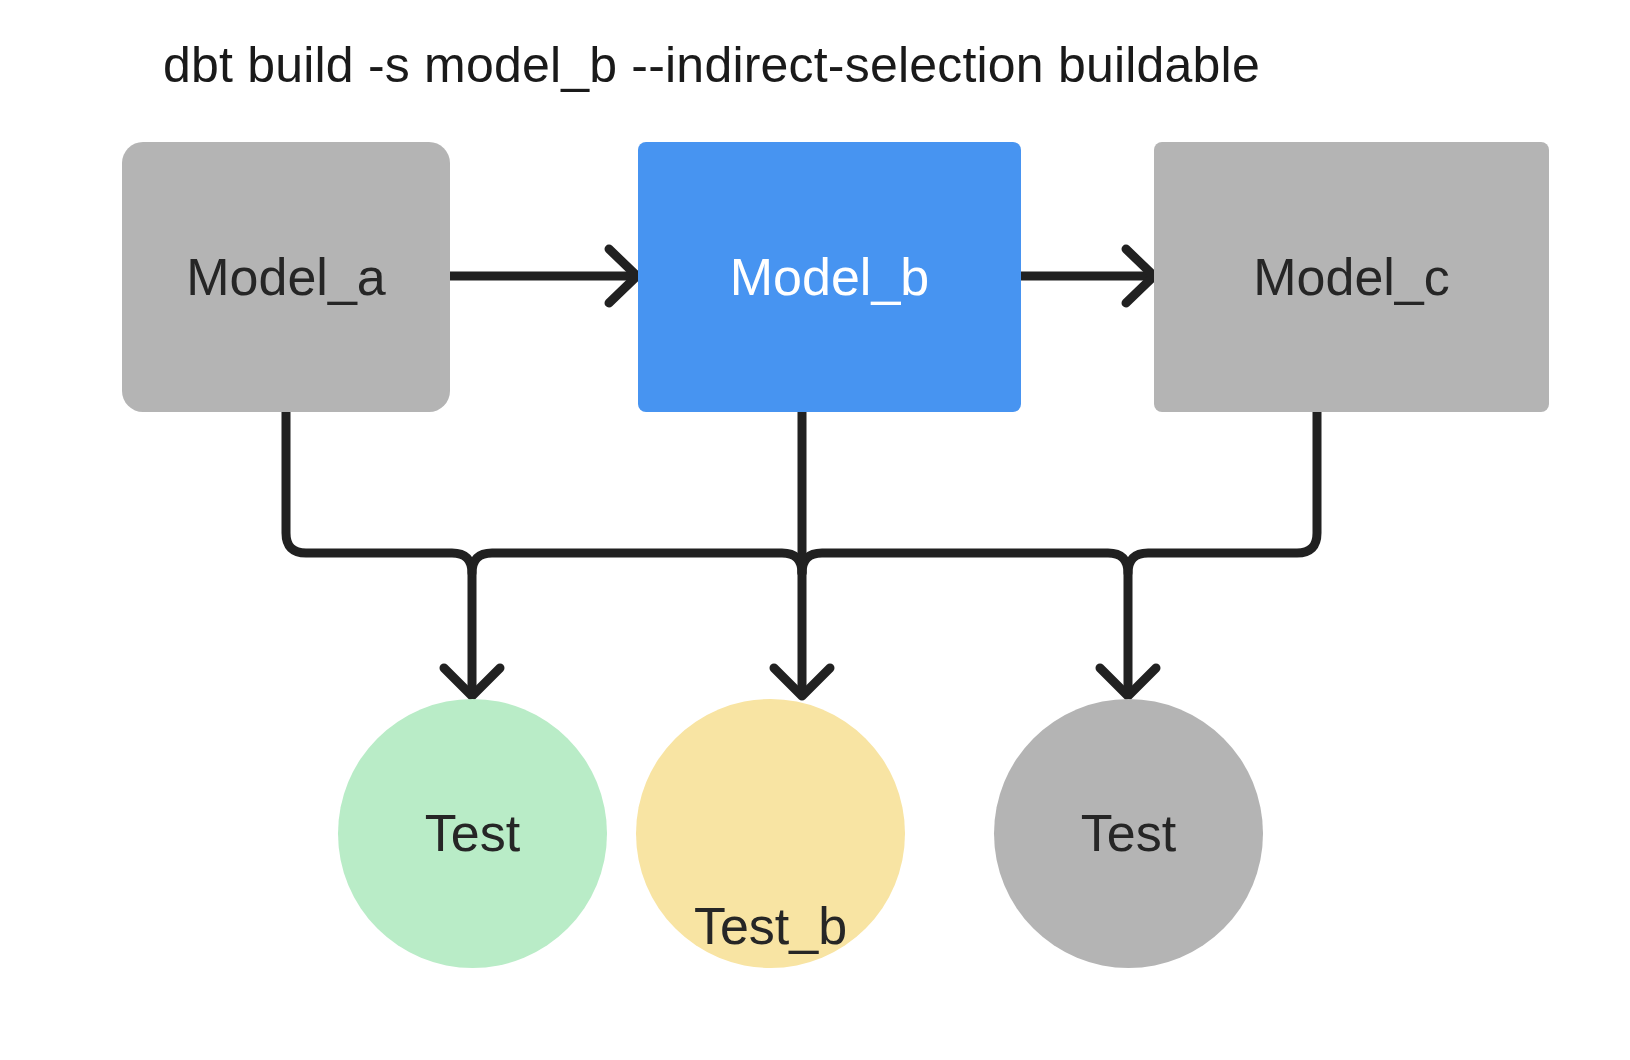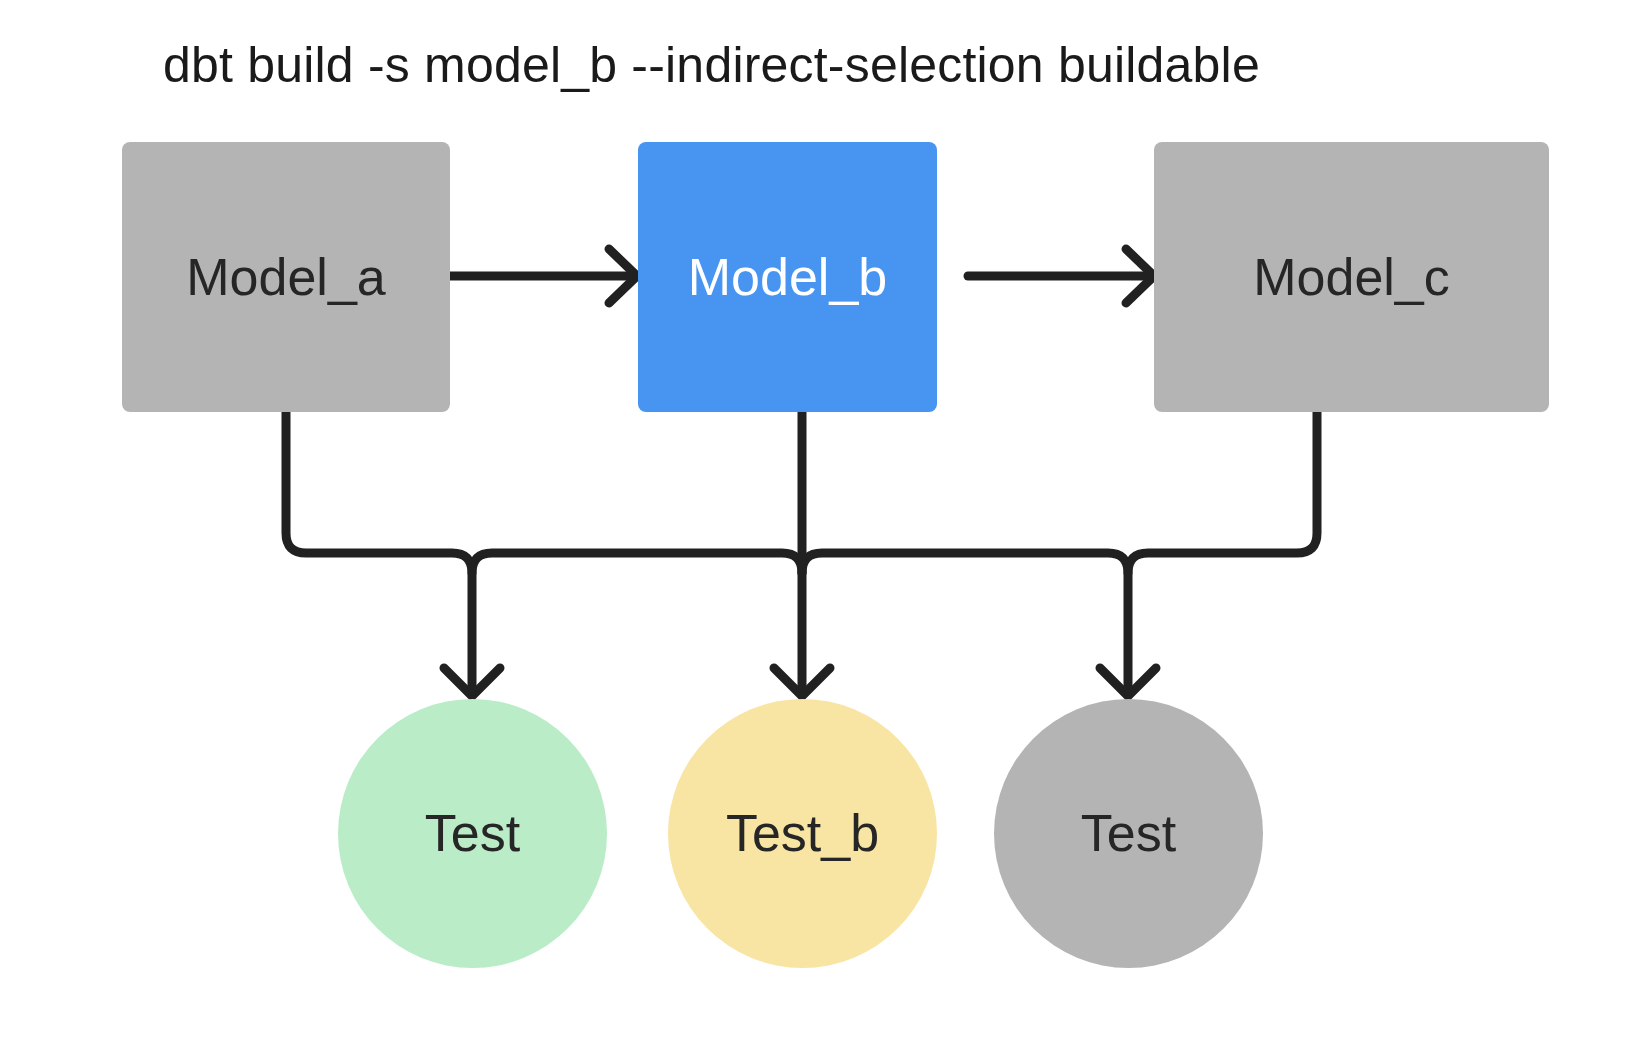--- a/index.html
+++ b/index.html
@@ -42,42 +42,42 @@
     top: 142px;
     height: 270px;
     border-radius: 8px;
     display: flex;
     align-items: center;
     justify-content: center;
     font-size: 52px;
     font-weight: 500;
     color: var(--label-dark, #262626);
   }
-  .model-a { left: 122px;  width: 328px; background: var(--model-gray, #b4b4b4); }
-  .model-b { left: 638px;  width: 299px; background: var(--model-selected-blue, #4794f1);
+  .model-a { left: 122px;  width: 328px; background: var(--model-gray, #b4b4b4); border-radius: 21px; }
+  .model-b { left: 638px;  width: 383px; background: var(--model-selected-blue, #4794f1);
              color: var(--label-light, #ffffff); }
   .model-c { left: 1154px; width: 395px; background: var(--model-gray, #b4b4b4); }
   .test-circle {
     position: absolute;
     top: 699px;
     width: 269px;
     height: 269px;
     border-radius: 50%;
     display: flex;
     flex-direction: column;
     align-items: center;
     justify-content: center;
     text-align: center;
     font-size: 52px;
     font-weight: 500;
     line-height: 1.6;
     color: var(--label-dark, #262626);
   }
   .test-ab { left: 338px; background: var(--test-ab-green, #b9ecc7); }
-  .test-b  { left: 668px; background: var(--test-b-yellow, #f8e4a3); }
+  .test-b  { left: 636px; background: var(--test-b-yellow, #f8e4a3); justify-content: flex-end; }
   .test-bc { left: 994px; background: var(--test-bc-gray, #b4b4b4); }
 </style>
 </head>
 <body>
 
 <div class="canvas">
 
   <div class="title">dbt build -s model_b --indirect-selection buildable</div>
 
   <svg class="edges" width="1630" height="1060" viewBox="0 0 1630 1060">

